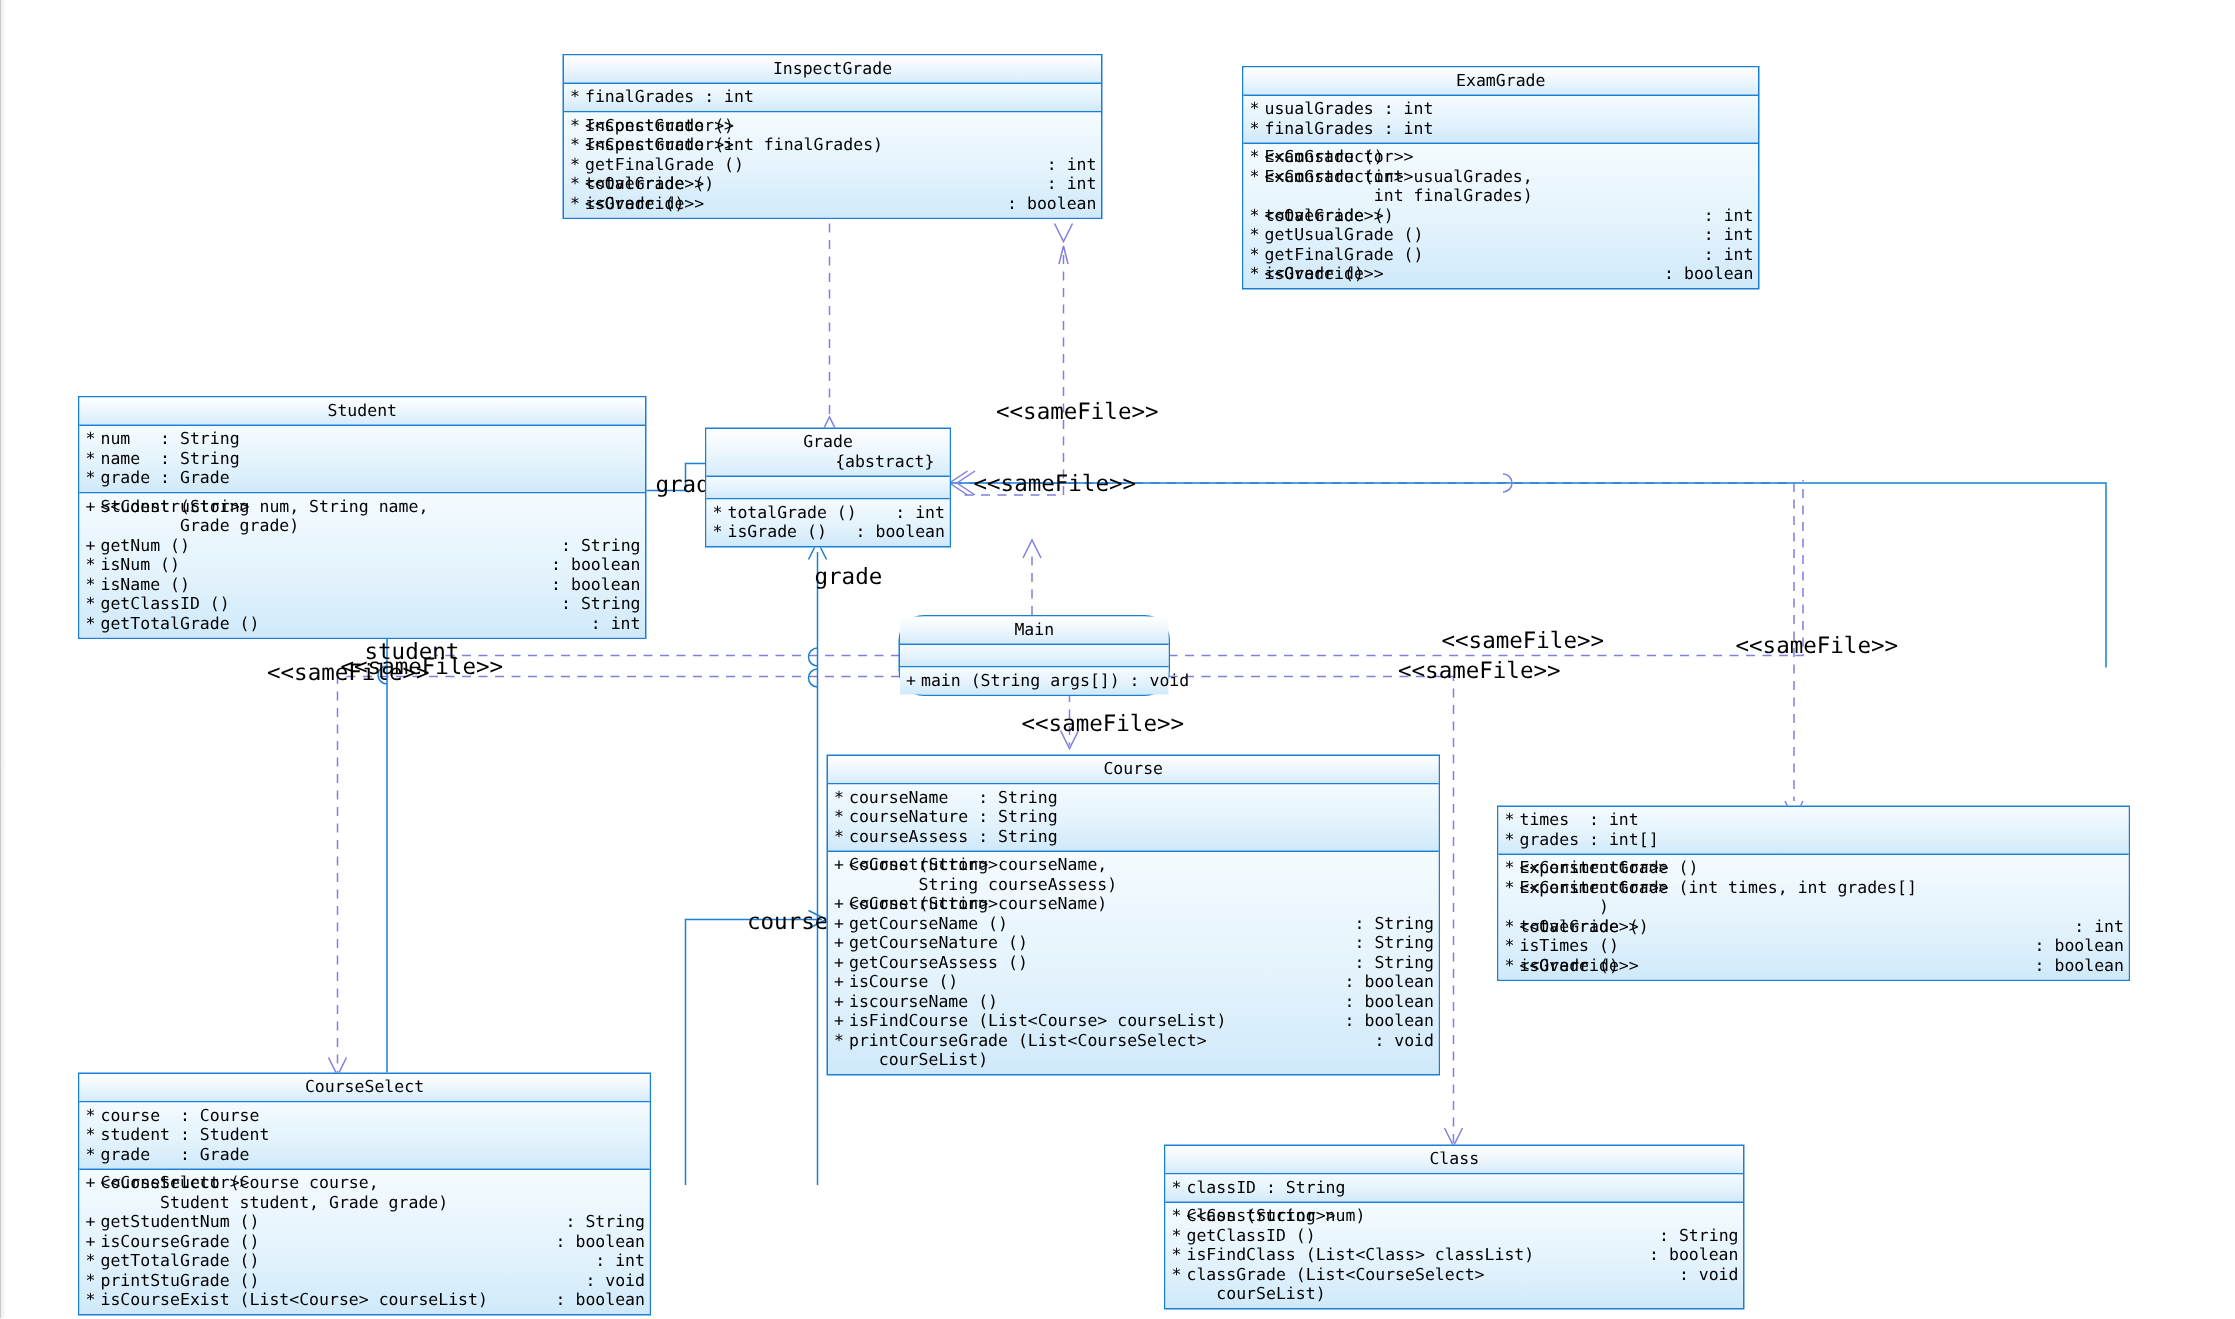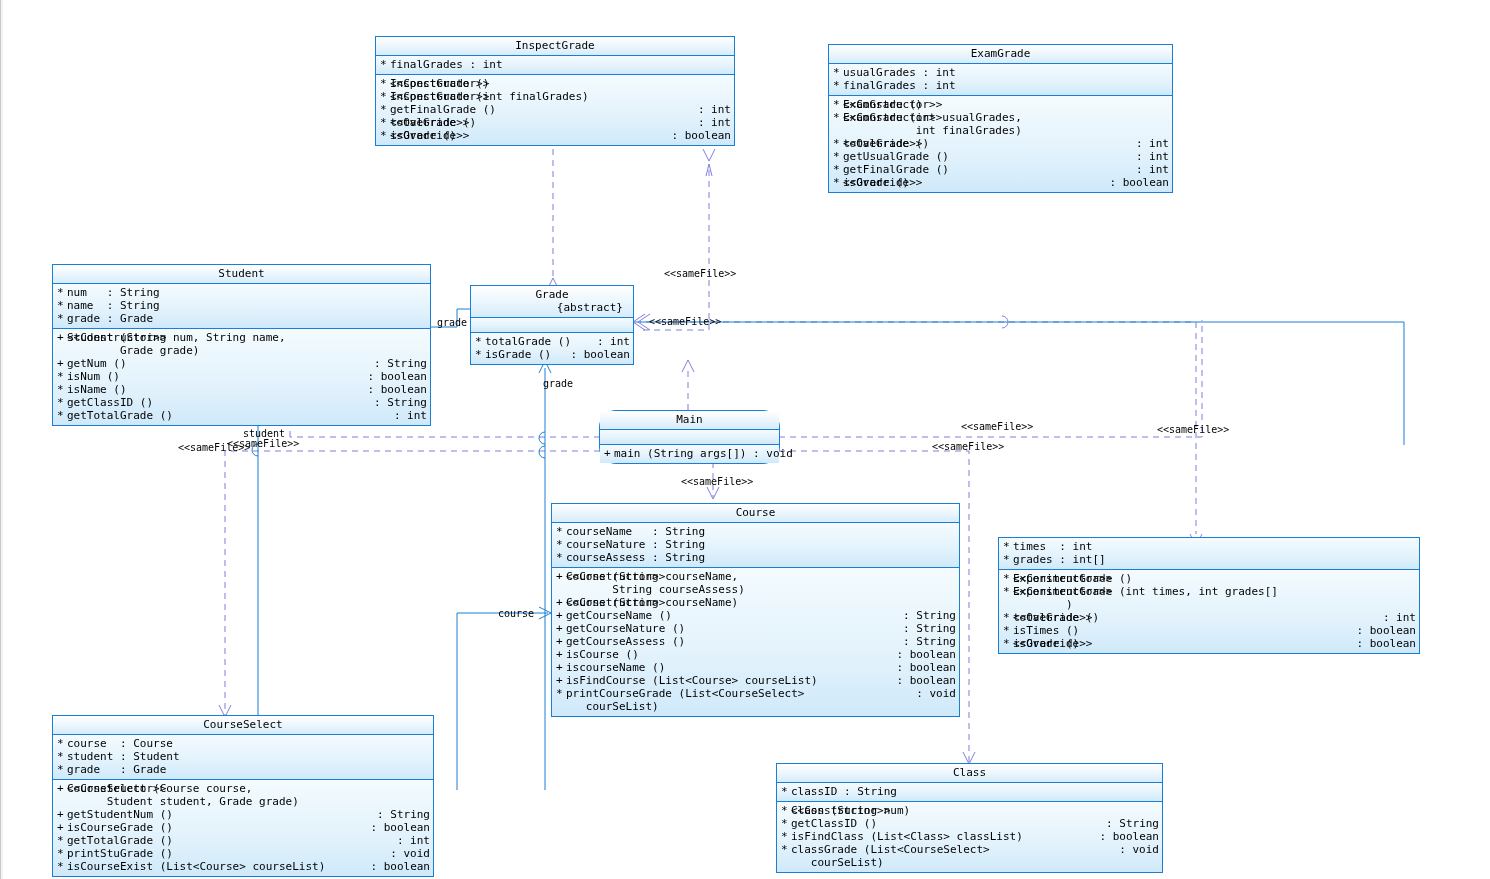--- a/index.html
+++ b/index.html
@@ -72,21 +72,21 @@
   .row .vis { width: 10px; flex: 0 0 10px; }
   .row .ster { width: 0; flex: 0 0 auto; white-space: pre; }
   .row .nm { flex: 1 1 auto; white-space: pre; }
   .row .ty { flex: 0 0 auto; white-space: pre; text-align: left; }
   .row .ty.pad { padding-left: 6px; }
 
   
   .wlabel {
     position: absolute;
     font-family: "DejaVu Sans Mono", "Liberation Mono", monospace;
-    font-size: 10px;
+    font-size: 15px;
     line-height: 12px;
     color: #000000;
     white-space: pre;
   }
 </style>
 </head>
 <body>
 
 <div id="canvas">
 

